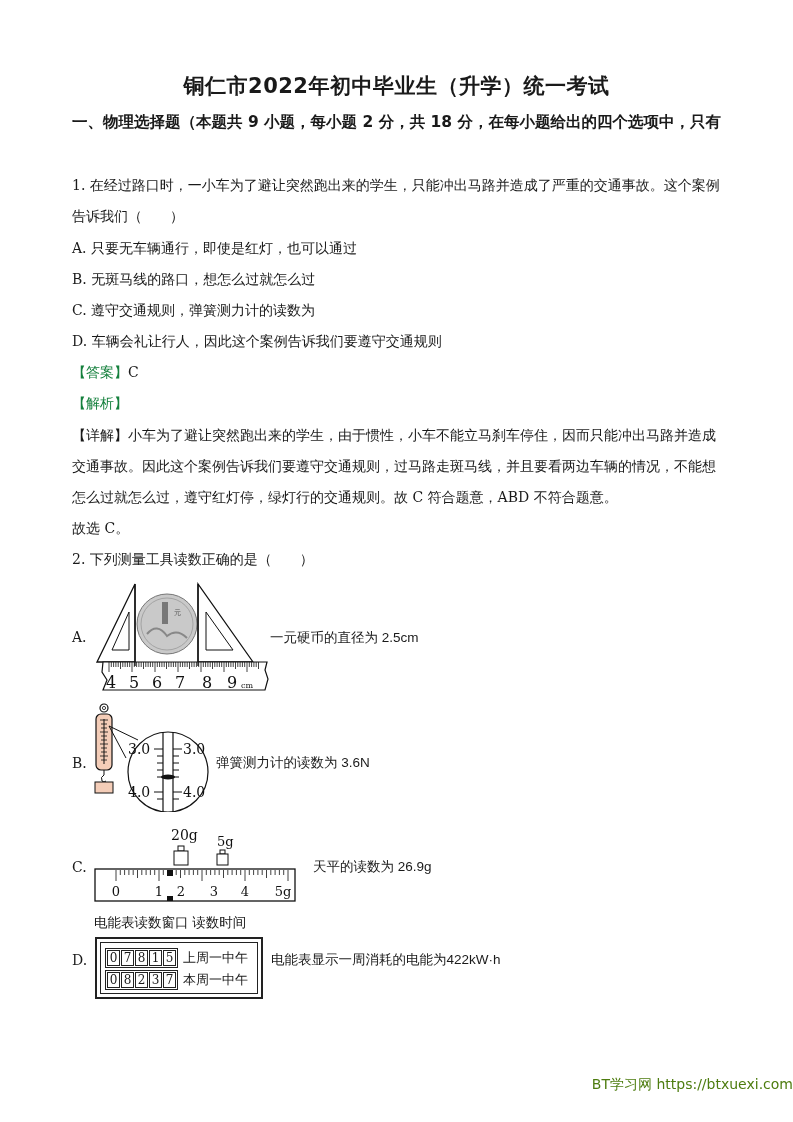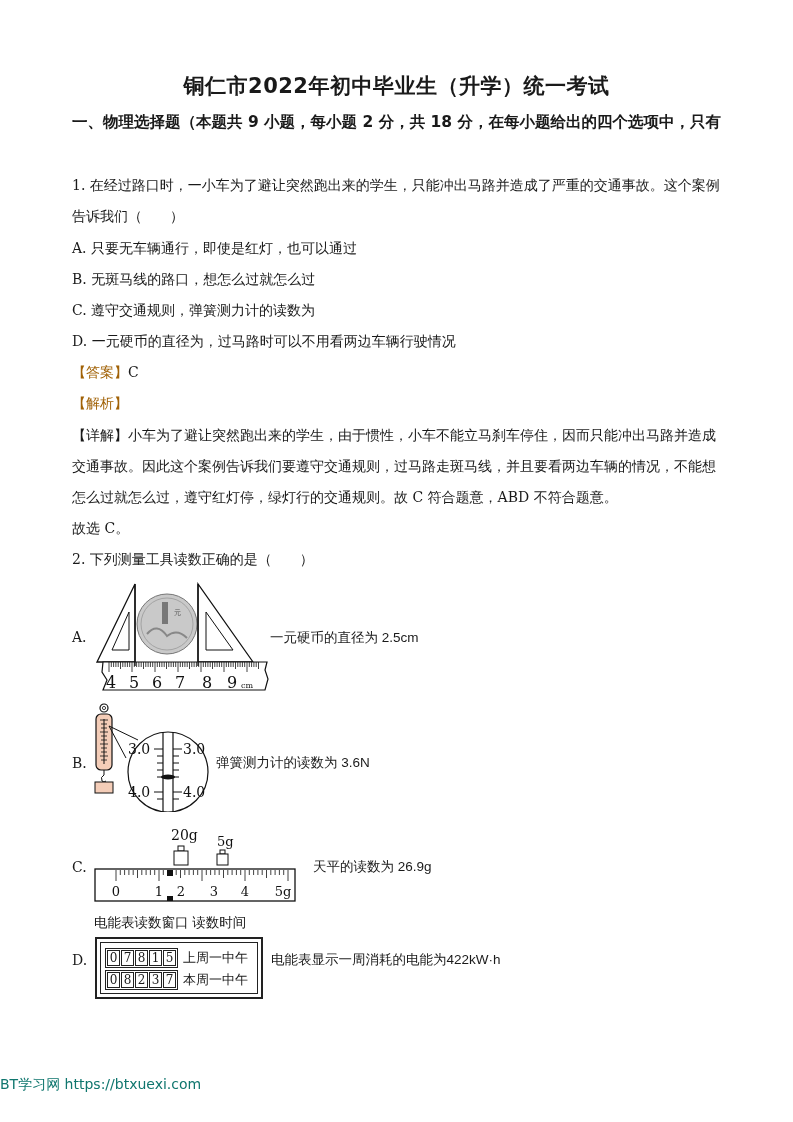--- a/index.html
+++ b/index.html
@@ -15,27 +15,27 @@
   }
   .section-head {
     position: absolute; left: 72px; width: 660px;
     font-size: 15.5px; font-weight: bold; line-height: 30px;
     font-family: "DejaVu Sans", sans-serif;
   }
   .line {
     position: absolute; left: 72px; font-size: 14px; white-space: nowrap;
     font-family: "DejaVu Serif", serif;
   }
-  .blue { color: #a16207; }
+  .blue { color: #15803d; }
   .fig { position: absolute; }
   .fig-label { position: absolute; font-size: 14px; font-family: "DejaVu Serif", serif; }
   .fig-text { position: absolute; font-size: 13.5px; white-space: nowrap; font-family: Liberation Sans, sans-serif; }
   .footer {
-    position: absolute; top: 1072px; left: 0; width: 793px; text-align: left;
-    font-size: 14px; color: #0f766e; font-family: "DejaVu Sans", sans-serif;
+    position: absolute; top: 1072px; left: 0; width: 793px; text-align: right;
+    font-size: 14px; color: #4d7c0f; font-family: "DejaVu Sans", sans-serif;
   }
   .meter-box {
     position: absolute; left: 95px; top: 933px; width: 168px; height: 62px;
     border: 2px solid #222; box-sizing: border-box;
   }
   .meter-inner {
     position: absolute; left: 3px; top: 3px; right: 3px; bottom: 3px;
     border: 1px solid #222;
   }
   .meter-row { position: absolute; left: 4px; display: flex; align-items: center; }
@@ -54,21 +54,21 @@
 
   <div class="title">铜仁市2022年初中毕业生（升学）统一考试</div>
 
   <div class="section-head" style="top:103px;">一、物理选择题（本题共 9 小题，每小题 2 分，共 18 分，在每小题给出的四个选项中，只有</div>
 
   <div class="line" style="top:173px;">1. 在经过路口时，一小车为了避让突然跑出来的学生，只能冲出马路并造成了严重的交通事故。这个案例</div>
   <div class="line" style="top:204px;">告诉我们（　　）</div>
   <div class="line" style="top:236px;">A. 只要无车辆通行，即使是红灯，也可以通过</div>
   <div class="line" style="top:267px;">B. 无斑马线的路口，想怎么过就怎么过</div>
   <div class="line" style="top:298px;">C. 遵守交通规则，弹簧测力计的读数为</div>
-  <div class="line" style="top:329px;">D. 一元硬币的直径为，过马路时可以不用看两边车辆行驶情况</div>
+  <div class="line" style="top:329px;">D. 车辆会礼让行人，因此这个案例告诉我们要遵守交通规则</div>
 
   <div class="line" style="top:360px;">
     <span class="blue">【答案】</span><span>C</span>
   </div>
   <div class="line blue" style="top:391px;">【解析】</div>
   <div class="line" style="top:423px;">【详解】小车为了避让突然跑出来的学生，由于惯性，小车不能立马刹车停住，因而只能冲出马路并造成</div>
   <div class="line" style="top:454px;">交通事故。因此这个案例告诉我们要遵守交通规则，过马路走斑马线，并且要看两边车辆的情况，不能想</div>
   <div class="line" style="top:485px;">怎么过就怎么过，遵守红灯停，绿灯行的交通规则。故 C 符合题意，ABD 不符合题意。</div>
   <div class="line" style="top:516px;">故选 C。</div>
 

